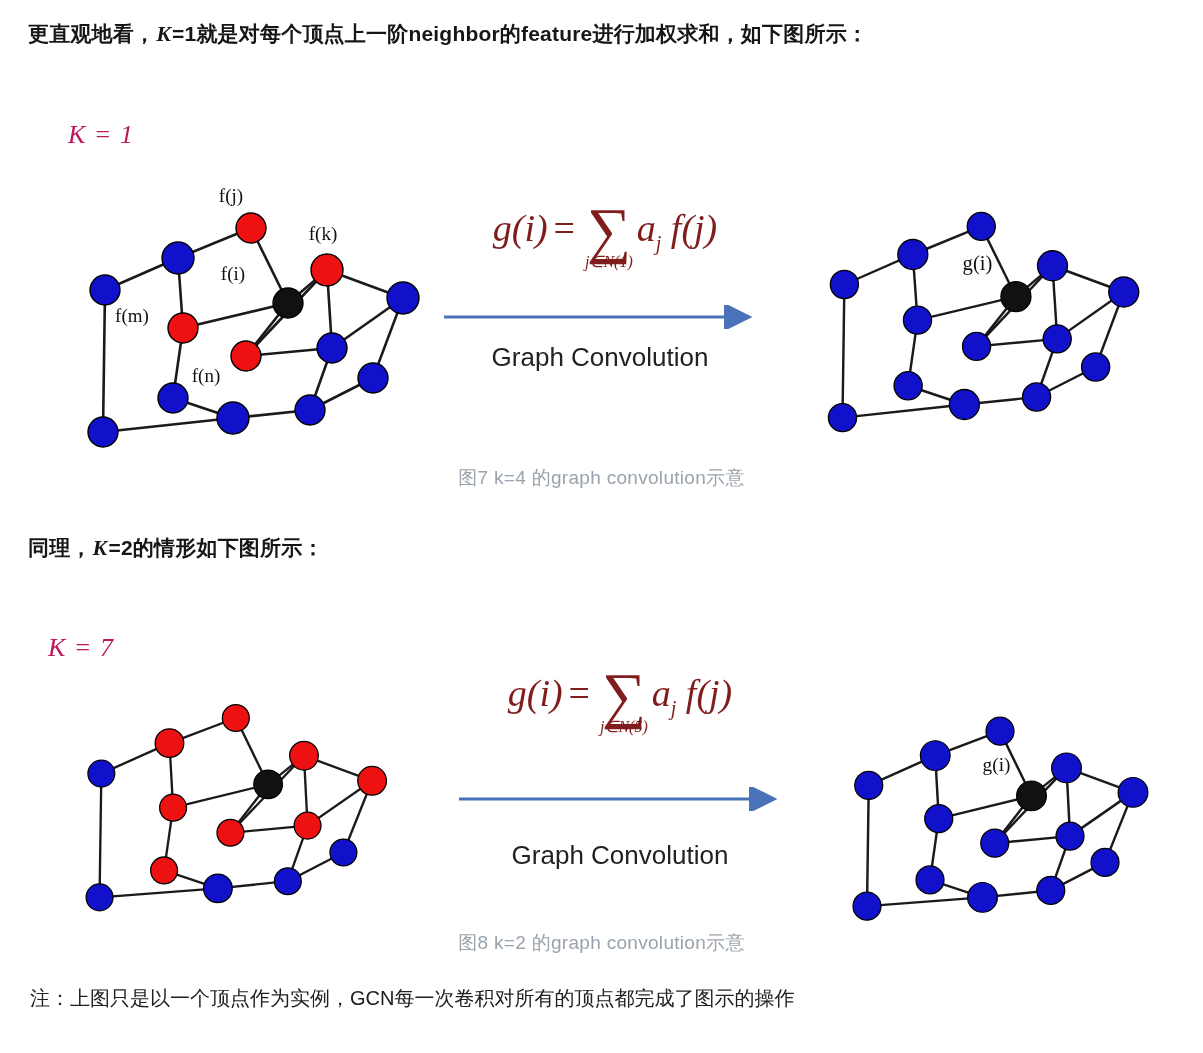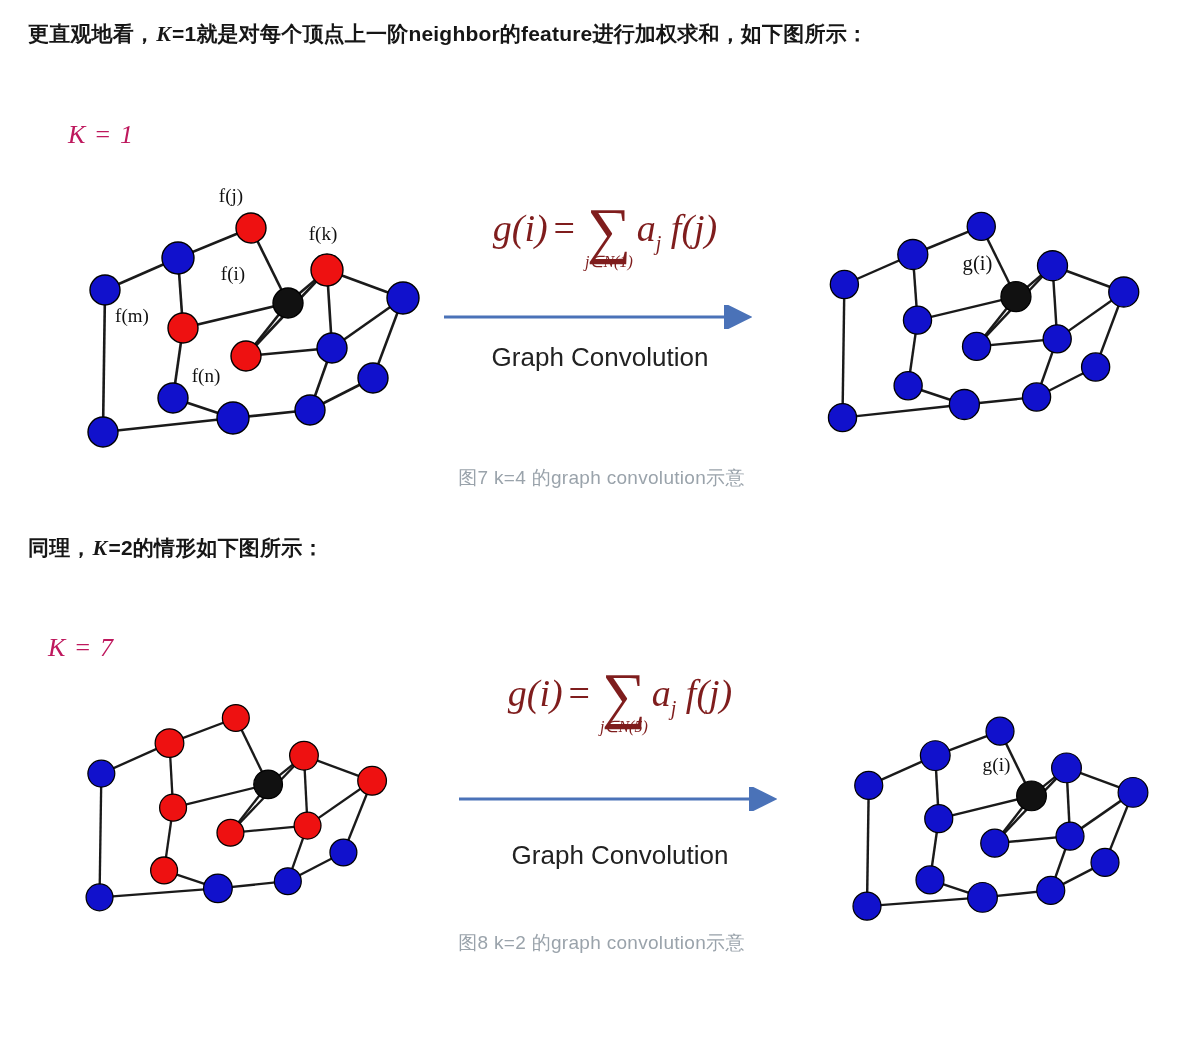--- a/index.html
+++ b/index.html
@@ -366,14 +366,15 @@
         <circle cx="172" cy="238" r="17" fill="#1111cc" stroke="#000" stroke-width="1.4"></circle>
         <circle cx="112" cy="218" r="16" fill="#1111cc" stroke="#000" stroke-width="1.4"></circle>
         <circle cx="40" cy="248" r="16" fill="#1111cc" stroke="#000" stroke-width="1.4"></circle>
       </g>
       <text class="nodelabel-g" x="188" y="94" text-anchor="middle">g(i)</text>
     </svg>
 
     <div class="caption" style="left:0; top:305px;">图8 k=2 的graph convolution示意</div>
   </div>
 
+  <div class="note" style="left:30px; top:985px;">注：上图只是以一个顶点作为实例，GCN每一次卷积对所有的顶点都完成了图示的操作</div>
 
 </div>
 
 </body></html>

